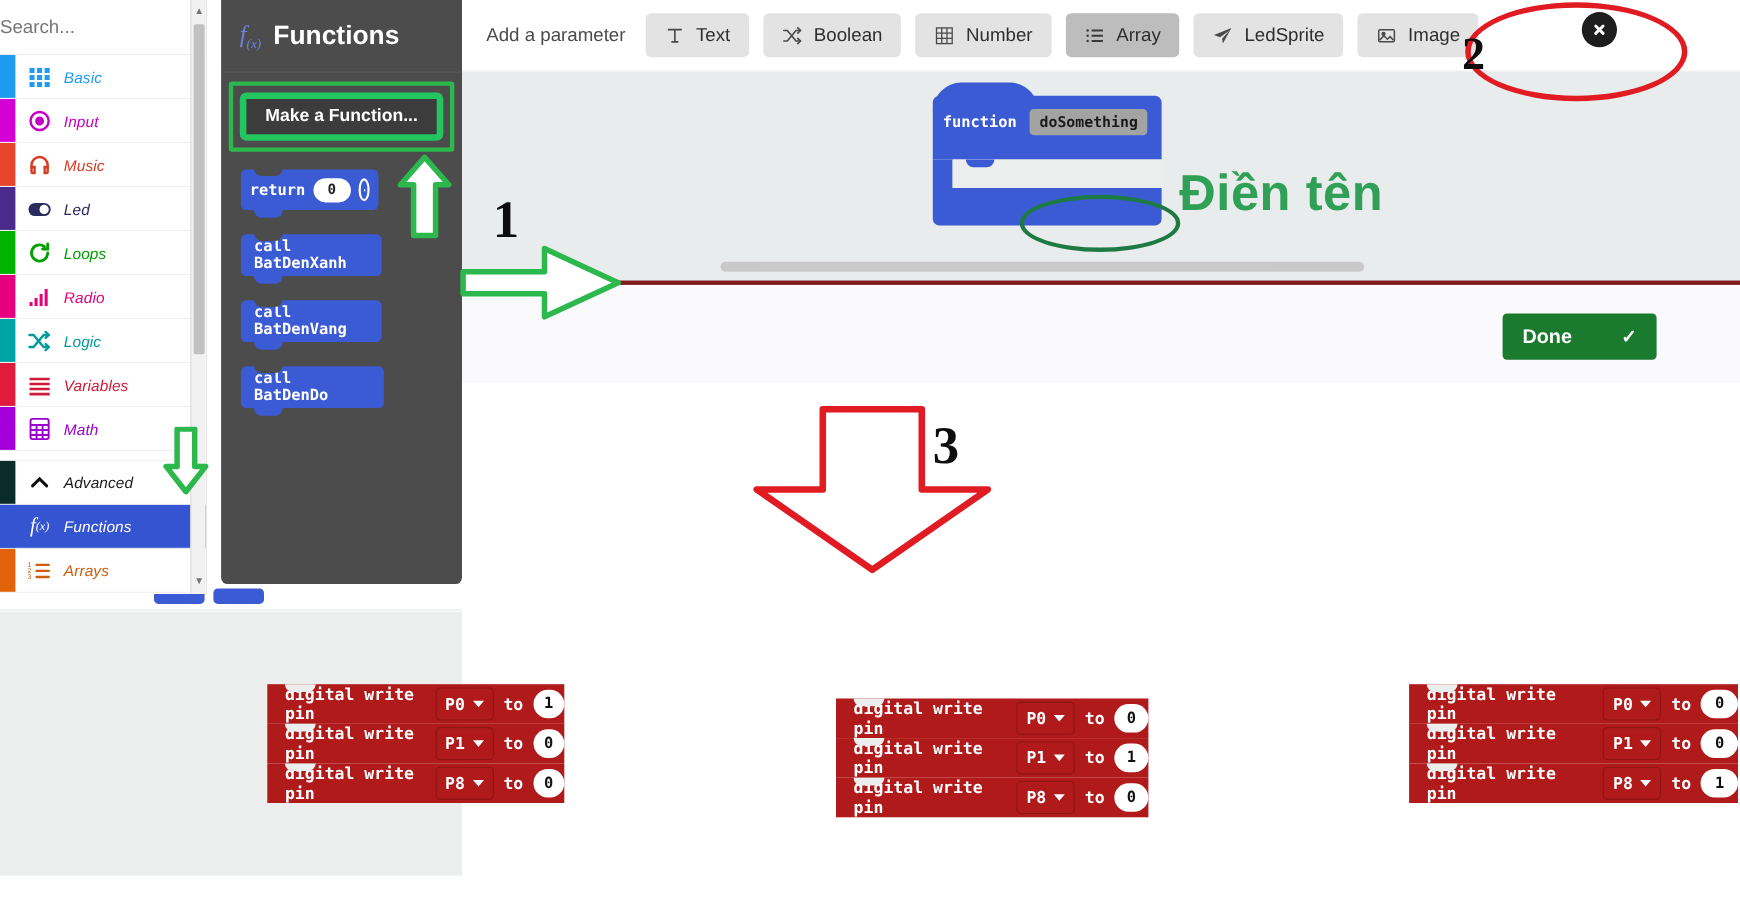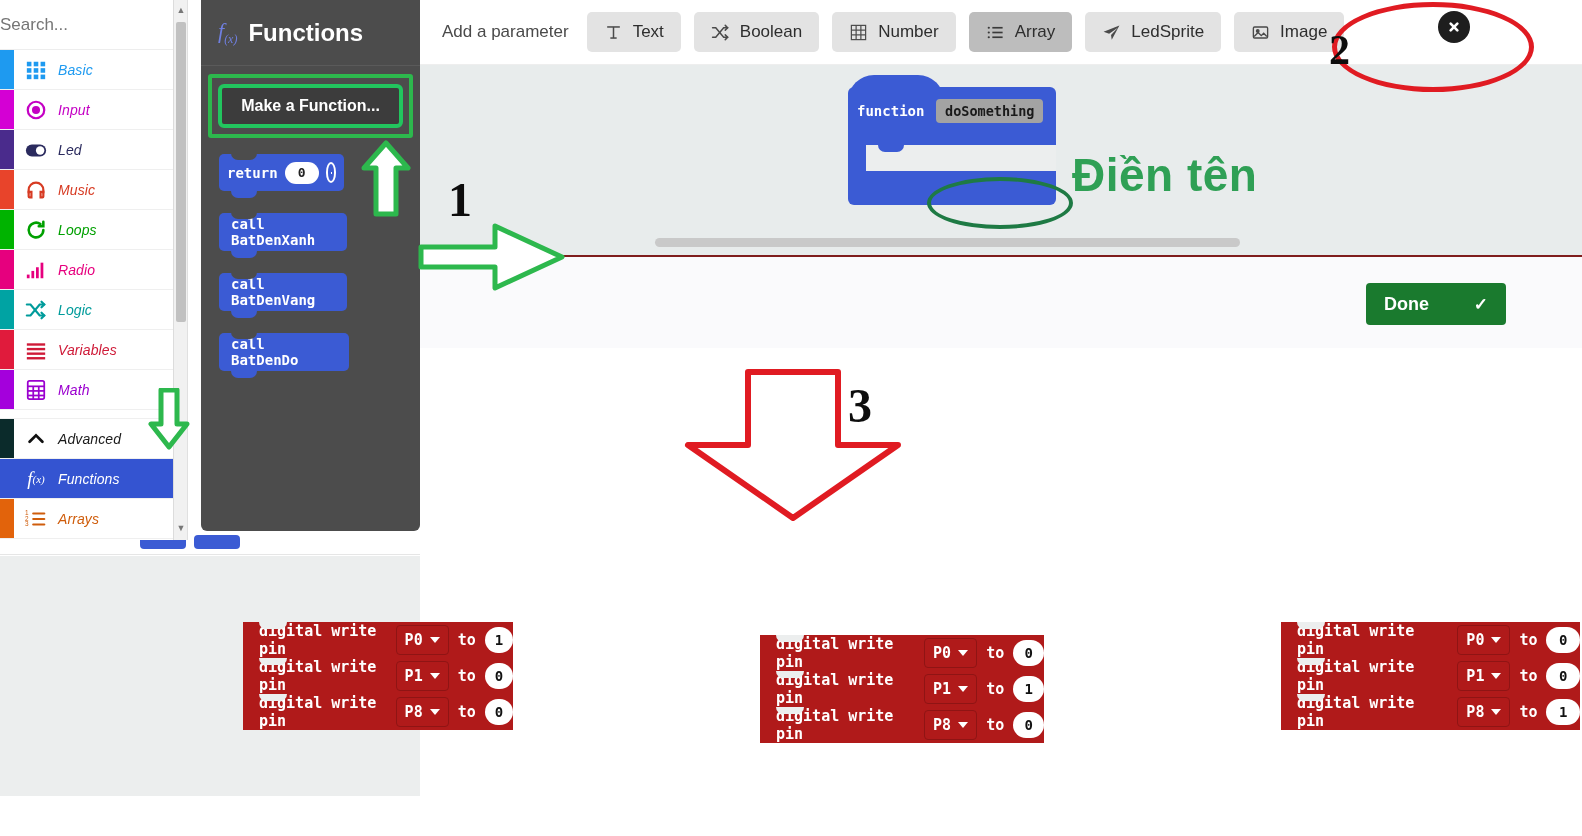--- a/index.html
+++ b/index.html
@@ -64,21 +64,21 @@
     height: 66px; display: flex; align-items: center; gap: 11px; padding-left: 17px;
     border-bottom: 1px solid #5a5a5a;
   }
   .flyout-head .fx { font-family: "Liberation Serif", serif; font-style: italic; font-size: 22px; color: #6f7fe0; }
   .flyout-head .ttl { font-size: 24px; font-weight: bold; color: #fff; }
 
   .makefn-wrap {
     margin: 8px 7px 0 7px; border: 4px solid #2db84d; border-radius: 3px; padding: 6px;
   }
   .makefn {
-    height: 44px; width: 100%; background: #3c3c3c; border: 4px solid #22c55e;
+    height: 44px; width: 100%; background: #3c3c3c; border: 6px solid #22c55e;
     border-radius: 6px; color: #fff; font-size: 16px; font-weight: bold;
     font-family: "Liberation Sans", sans-serif; cursor: pointer;
   }
 
   .blk {
     position: relative; margin: 0 0 0 18px; background: #3b5bd4;
     border-radius: 5px; color: #fff;
     font-family: "DejaVu Sans Mono", monospace; font-size: 14px; font-weight: bold;
     display: flex; align-items: center; cursor: grab;
   }
@@ -139,21 +139,21 @@
 
   .dien-ten {
     position: absolute; left: 1072px; top: 148px; font-size: 46px; font-weight: bold;
     color: #2fa055; letter-spacing: .5px; white-space: nowrap;
   }
   .ellipse-green {
     position: absolute; left: 927px; top: 177px; width: 146px; height: 52px;
     border: 4px solid #1e7a44; border-radius: 50%;
   }
 
-  .footer-row { position: relative; height: 93px; background: #fafafc; border-top: 2px solid #7f1d1d; }
+  .footer-row { position: relative; height: 93px; background: #fafafc; border-top: 4px solid #7f1d1d; }
   .done-btn {
     position: absolute; right: 76px; top: 26px; width: 140px; height: 42px;
     background: #1a7a2e; border: none; border-radius: 4px; color: #fff;
     font-size: 18px; font-weight: bold; cursor: pointer;
     display: flex; align-items: center; justify-content: space-between; padding: 0 18px;
     font-family: "Liberation Sans", sans-serif;
   }
   .done-btn .chk { font-size: 17px; }
   .ellipse-red {
     position: absolute; right: 48px; top: 2px; width: 202px; height: 90px;
@@ -260,39 +260,39 @@
           <span class="swatch" style="background:#d400d4"></span>
           <span class="glyph">
             <svg viewBox="0 0 24 24" fill="none" stroke="#c400c4" stroke-width="2.4">
               <circle cx="12" cy="12" r="9"></circle>
               <circle cx="12" cy="12" r="3.2" fill="#c400c4"></circle>
             </svg>
           </span>
           <span class="lbl" style="color:#c400c4">Input</span>
         </div>
         <div class="cat">
-          <span class="swatch" style="background:#4a2b8c"></span>
-          <span class="glyph">
-            <svg viewBox="0 0 24 24">
-              <rect x="1" y="6" width="22" height="13" rx="6.5" fill="#2b2b5e"></rect>
-              <circle cx="16.5" cy="12.5" r="4.6" fill="#fff"></circle>
-            </svg>
-          </span>
-          <span class="lbl" style="color:#2b2b5e">Led</span>
-        </div>
-        <div class="cat">
           <span class="swatch" style="background:#e8442b"></span>
           <span class="glyph">
             <svg viewBox="0 0 24 24" fill="none" stroke="#d73b23" stroke-width="2.4" stroke-linecap="round">
               <path d="M4 15v-3a8 8 0 0 1 16 0v3"></path>
               <path d="M4 14h3v6H5a1 1 0 0 1-1-1z"></path>
               <path d="M20 14h-3v6h2a1 1 0 0 0 1-1z"></path>
             </svg>
           </span>
           <span class="lbl" style="color:#d73b23">Music</span>
+        </div>
+        <div class="cat">
+          <span class="swatch" style="background:#4a2b8c"></span>
+          <span class="glyph">
+            <svg viewBox="0 0 24 24">
+              <rect x="1" y="6" width="22" height="13" rx="6.5" fill="#2b2b5e"></rect>
+              <circle cx="16.5" cy="12.5" r="4.6" fill="#fff"></circle>
+            </svg>
+          </span>
+          <span class="lbl" style="color:#2b2b5e">Led</span>
         </div>
         <div class="cat">
           <span class="swatch" style="background:#00b300"></span>
           <span class="glyph">
             <svg viewBox="0 0 24 24" fill="none" stroke="#00a000" stroke-width="2.8" stroke-linecap="round">
               <path d="M20 12a8 8 0 1 1-3.2-6.4"></path>
               <polyline points="20,3 20,8 15,8"></polyline>
             </svg>
           </span>
           <span class="lbl" style="color:#00a000">Loops</span>

